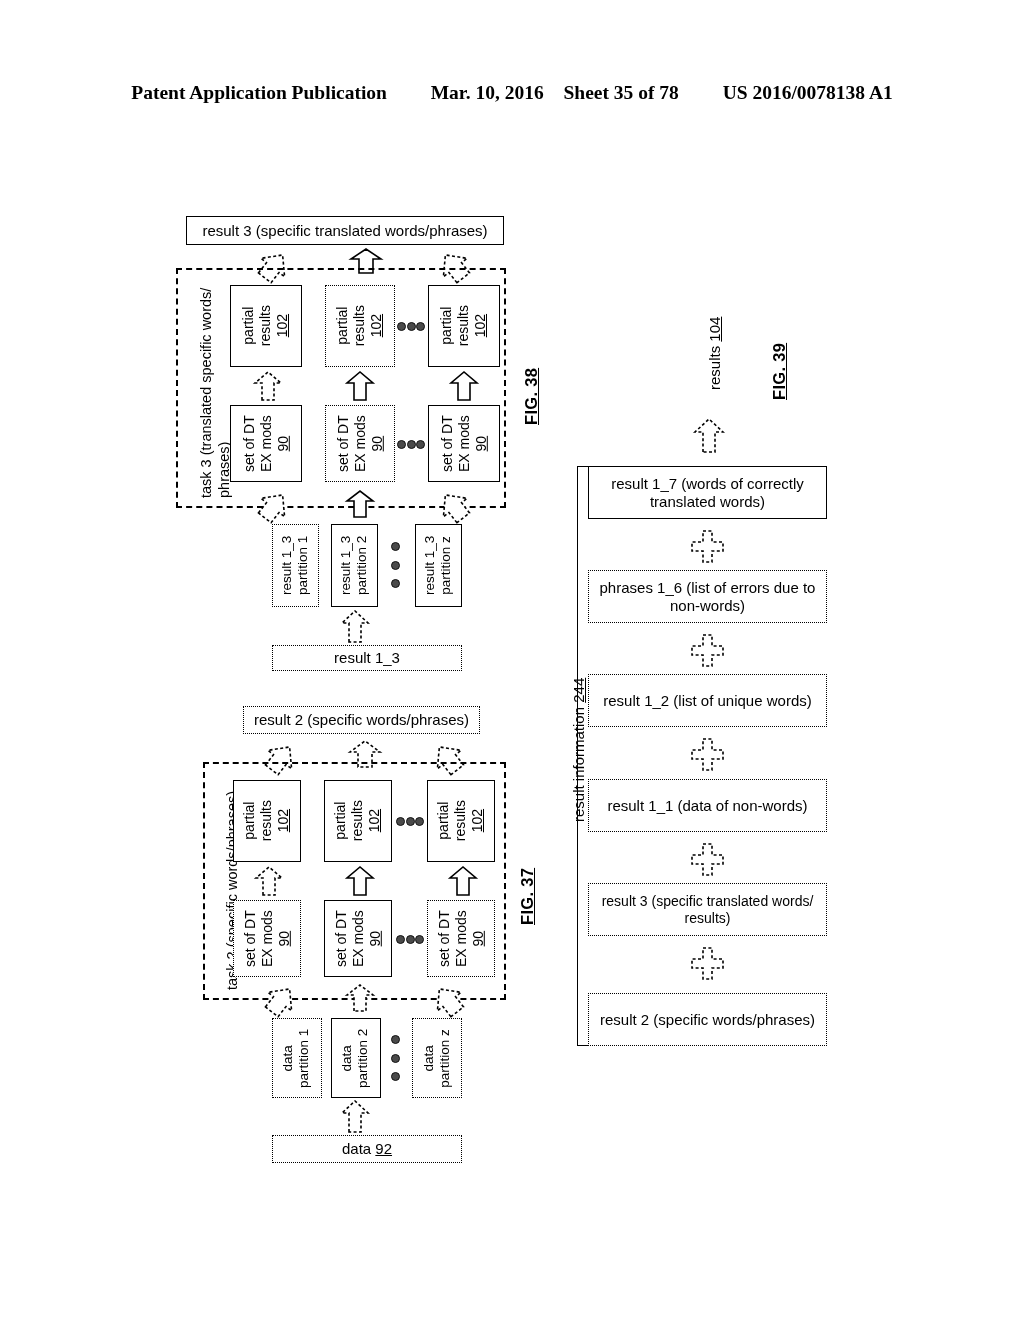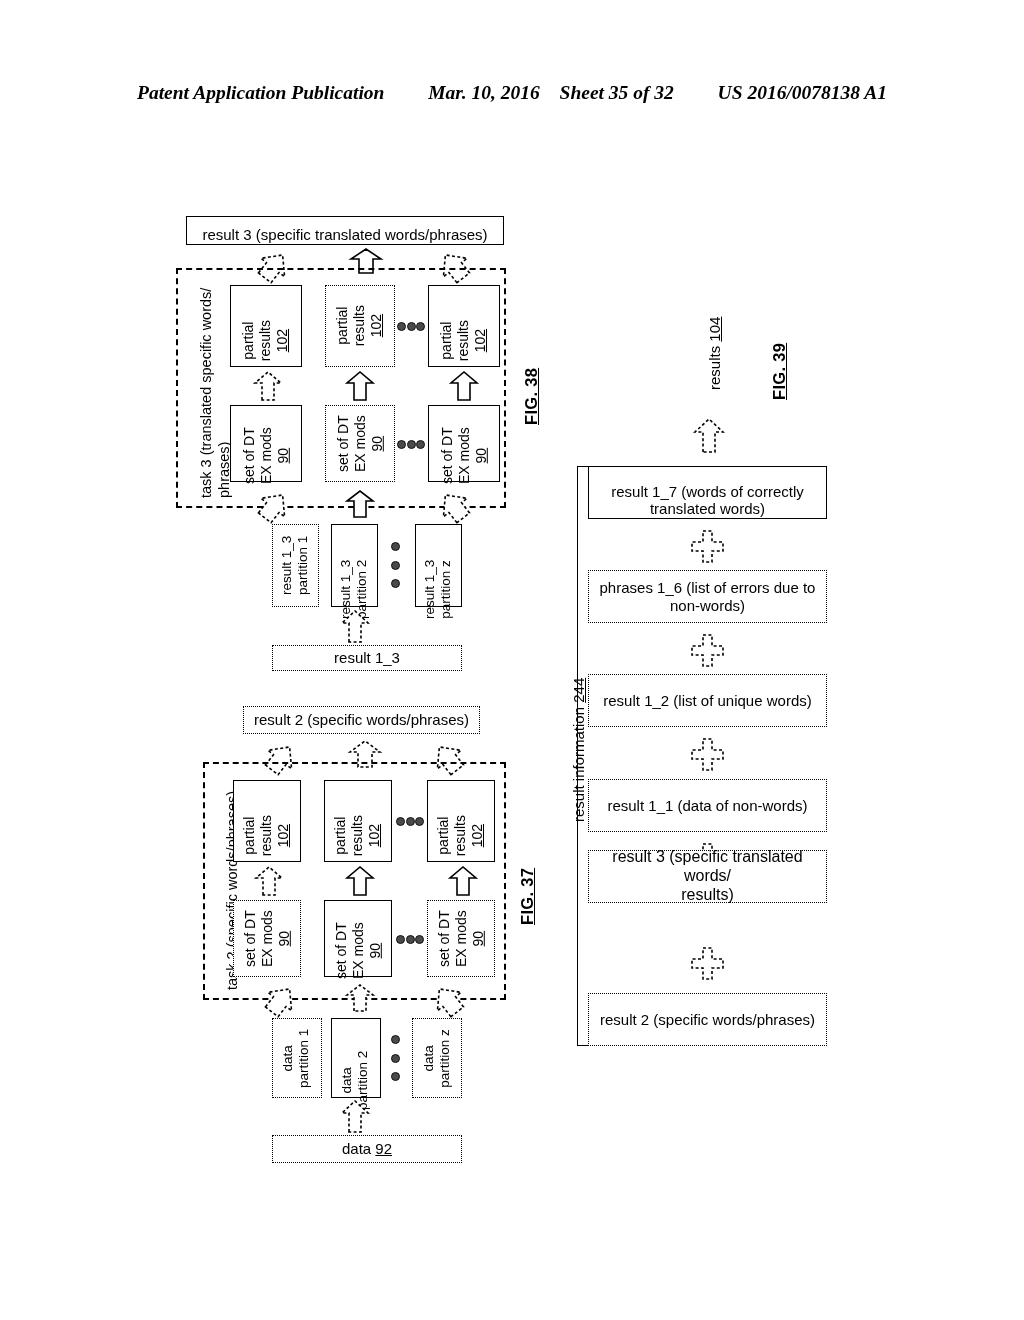--- a/index.html
+++ b/index.html
@@ -22,37 +22,37 @@
     position: absolute;
     left: 0; top: 82px;
     width: 1024px;
     text-align: center;
     font-family: "Liberation Serif", serif;
     font-weight: bold;
     font-size: 19.5px;
     letter-spacing: 0px;
     white-space: nowrap;
   }
-  #page-header span { display: inline-block; font-style: italic; }
+  #page-header span { display: inline-block; }
   .hdr-gap-a { width: 34px; }
   .hdr-gap-b { width: 10px; }
   .hdr-gap-c { width: 34px; }
 
   
   .box {
     position: absolute;
     box-sizing: border-box;
     background: #ffffff;
     display: flex;
     align-items: center;
     justify-content: center;
     text-align: center;
     line-height: 1.18;
   }
-  .solid  { border: 1.6px solid #000; align-items: flex-end; }
+  .solid  { border: 1.6px solid #000; }
   .dotted { border: 1.8px dotted #000; }
   .dashed-cont {
     position: absolute;
     box-sizing: border-box;
     border: 2px dashed #000;
     background: transparent;
   }
 
   
   .vtext {
@@ -118,21 +118,21 @@
   }
 </style>
 </head>
 <body>
 
 <div id="page-header">
   <span>Patent Application Publication</span>
   <span class="hdr-gap-a"></span>
   <span>Mar. 10, 2016</span>
   <span class="hdr-gap-b"></span>
-  <span>Sheet 35 of 32</span>
+  <span>Sheet 35 of 78</span>
   <span class="hdr-gap-c"></span>
   <span>US 2016/0078138 A1</span>
 </div>
 
 <div>
 
   <div class="box solid" style="left:186px; top:216px; width:318px; height:29px; font-size:15px;">
     <span>result  3 (specific translated words/phrases)</span>
   </div>
 
@@ -492,21 +492,21 @@
 
   <div class="box dotted" style="left:588px; top:779px; width:239px; height:53px; font-size:15px;">
     <div>result 1_1 (data of non-words)</div>
   </div>
   <div class="plus dash" style="left:691px; top:843px;">
     <svg width="33" height="33" viewBox="0 0 33 33">
       <path d="M12 1 L21 1 L21 12 L32 12 L32 21 L21 21 L21 32 L12 32 L12 21 L1 21 L1 12 L12 12 Z"></path>
     </svg>
   </div>
 
-  <div class="box dotted" style="left:588px; top:850px; width:239px; height:53px; font-size:16px;">
+  <div class="box dotted" style="left:588px; top:883px; width:239px; height:53px; font-size:14px;">
     <div>
       <div>result  3 (specific translated words/</div>
       <div>results)</div>
     </div>
   </div>
   <div class="plus dash" style="left:691px; top:947px;">
     <svg width="33" height="33" viewBox="0 0 33 33">
       <path d="M12 1 L21 1 L21 12 L32 12 L32 21 L21 21 L21 32 L12 32 L12 21 L1 21 L1 12 L12 12 Z"></path>
     </svg>
   </div>

